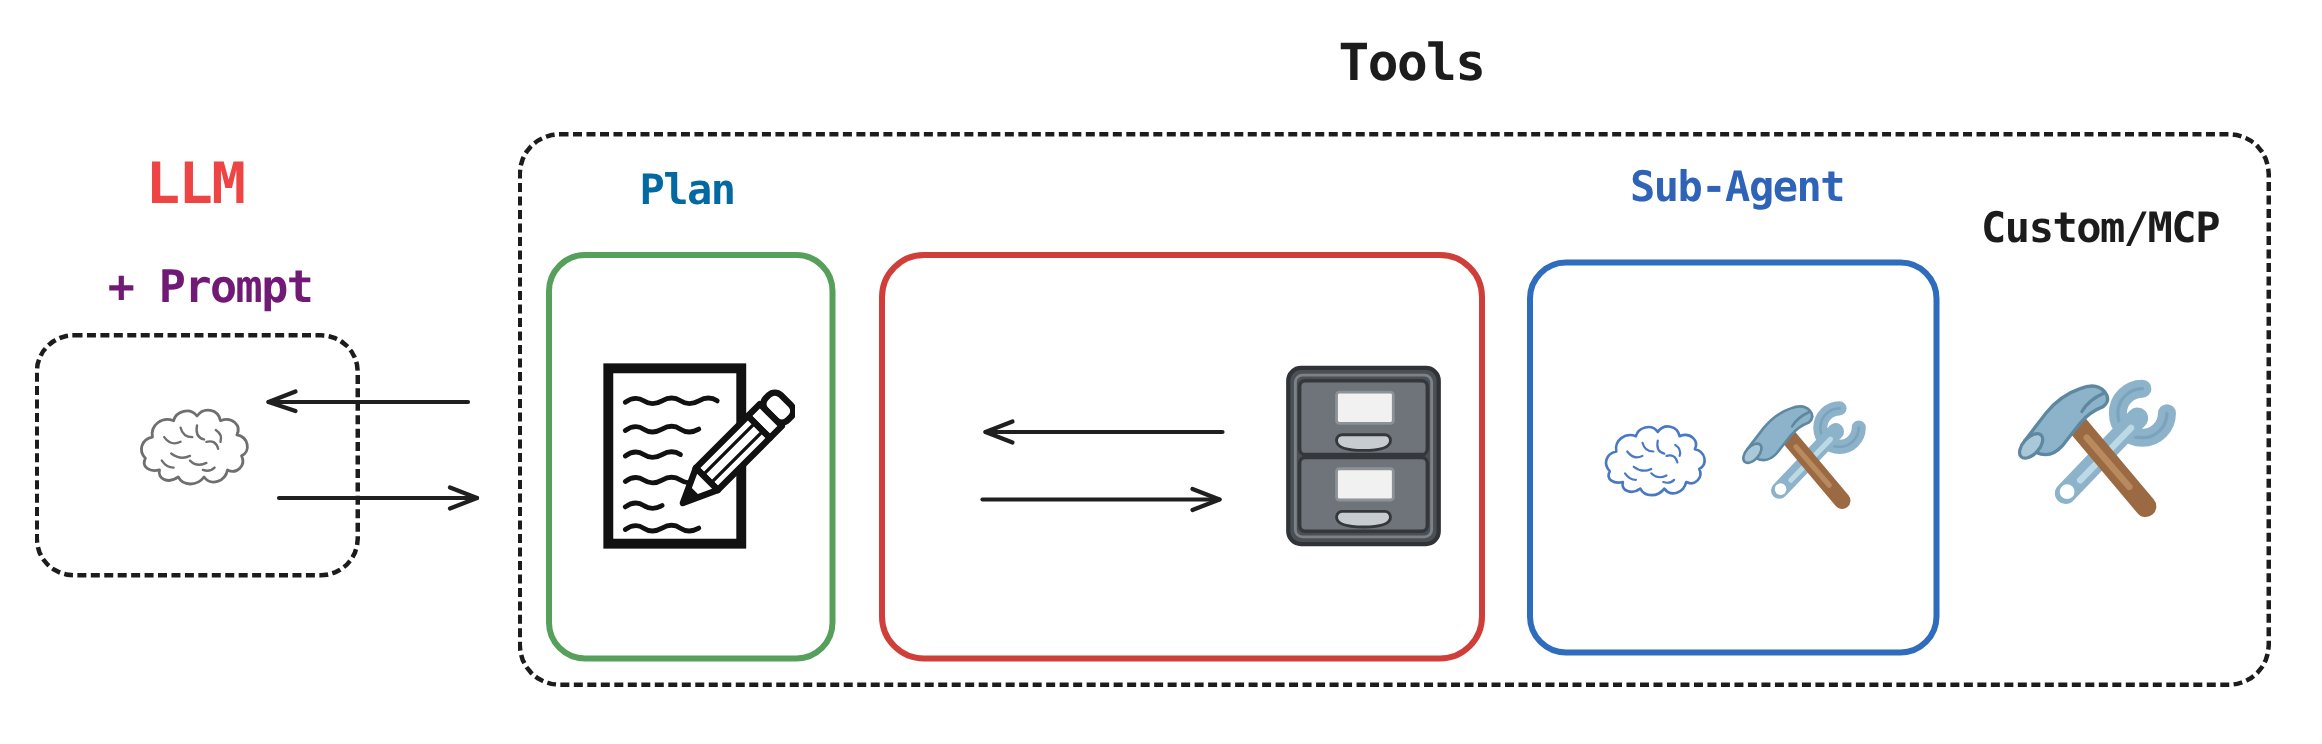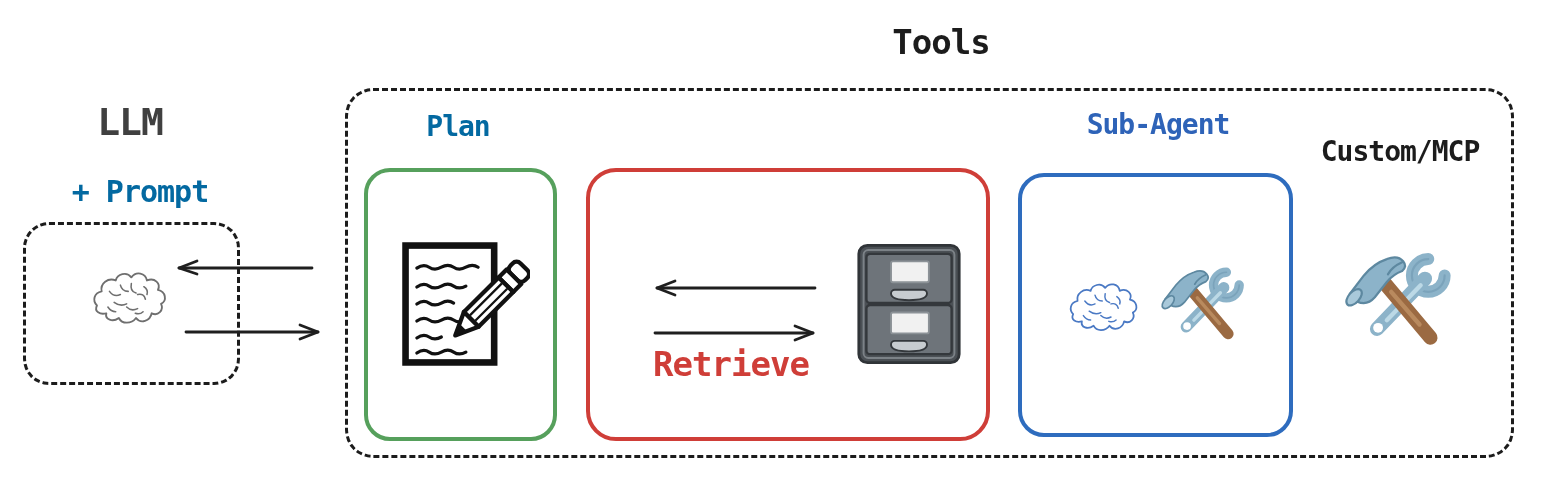--- a/index.html
+++ b/index.html
@@ -3,22 +3,22 @@
 <meta charset="utf-8">
 <style>
   * { margin:0; padding:0; box-sizing:border-box; }
   html,body { width:1548px; height:496px; background:#ffffff; overflow:hidden;
     font-family:"DejaVu Sans Mono", monospace; }
   .canvas { position:relative; width:1548px; height:464px; background:#fff; }
 
   .lbl { position:absolute; transform:translateX(-50%); white-space:nowrap;
     font-weight:bold; letter-spacing:-1px; }
   .lbl-title   { font-size:34px; color:#1c1c1c; }
-  .lbl-llm     { font-size:38px; color:#404040;text-align:right; }
-  .lbl-prompt  { font-size:30px; color:#0369a1; }
+  .lbl-llm     { font-size:38px; color:#ef4444;text-align:right; }
+  .lbl-prompt  { font-size:30px; color:#701a75; }
   .lbl-plan    { font-size:28px; color:#0369a1; }
   .lbl-offload { font-size:28px; color:#cf3e38; }
   .lbl-sub     { font-size:28px; color:#2e63b8; }
   .lbl-custom  { font-size:28px; color:#1c1c1c;margin-top:23px; }
   .lbl-rw      { font-size:34px; color:#cf3e38; }
 
   .box { position:absolute; background:transparent; }
   .llm-box   { left:23px;  top:222px; width:217px;  height:163px;
                border:3px dashed #1c1c1c; border-radius:26px; }
   .tools-box { left:345px; top:88px;  width:1169px; height:370px;
@@ -139,21 +139,20 @@
 
   <div class="box offload-box"></div>
   <svg class="arrow" style="left:650px; top:277px;" width="170" height="22">
     <line x1="165" y1="11" x2="7" y2="11"></line>
       <path d="M25,4 L7,11 L25,18"></path>
   </svg>
   <svg class="arrow" style="left:650px; top:322px;" width="170" height="22">
     <line x1="5" y1="11" x2="163" y2="11"></line>
       <path d="M145,4 L163,11 L145,18"></path>
   </svg>
-  <div class="lbl lbl-rw" style="left:731px; top:344px;">Retrieve</div>
   <svg class="icon" style="left:856px; top:239px;" width="106" height="130">
       <use href="#i-cabinet"></use>
     </svg>
 
   <div class="lbl lbl-sub" style="left:1158px; top:108px;">Sub-Agent</div>
   <div class="box sub-box"></div>
   <svg class="icon brain-blue" style="left:1063px; top:274px;" width="80" height="70">
       <use href="#i-brain"></use>
     </svg>
   <svg class="icon" style="left:1158px; top:262px;" width="94" height="94">

